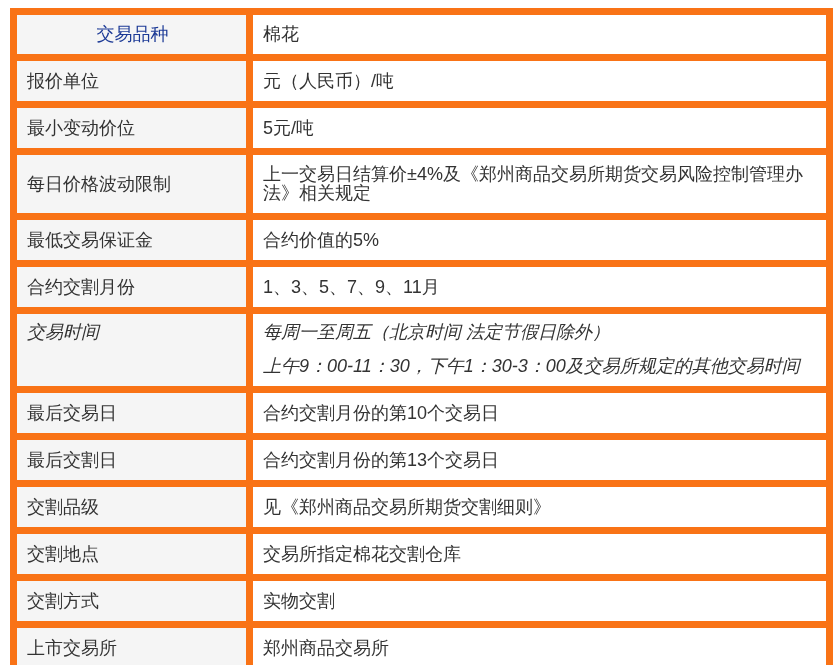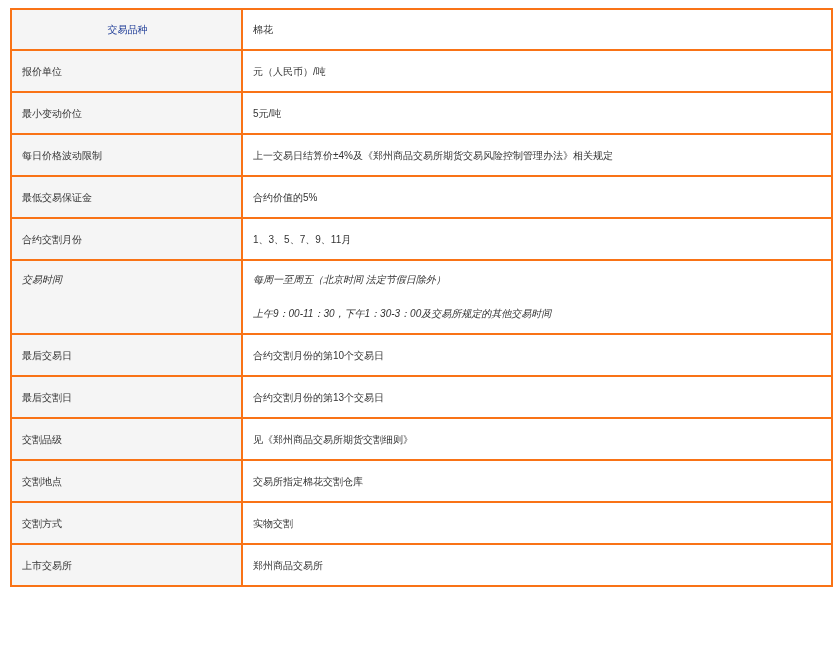--- a/index.html
+++ b/index.html
@@ -16,22 +16,22 @@
   }
   table.spec-table {
     position: absolute;
     left: 10px;
     top: 8px;
     width: 823px;
     border-collapse: collapse;
     table-layout: fixed;
   }
   table.spec-table td {
-    border: 2px solid #f97316;
-    font-size: 10px;
+    border: 7px solid #f97316;
+    font-size: 18px;
     line-height: 19px;
     color: #333333;
     vertical-align: middle;
     overflow: hidden;
   }
   td.label-cell {
     width: 211px;
     background: #f5f5f5;
     padding: 10px 8px 10px 10px;
     height: 20px;

